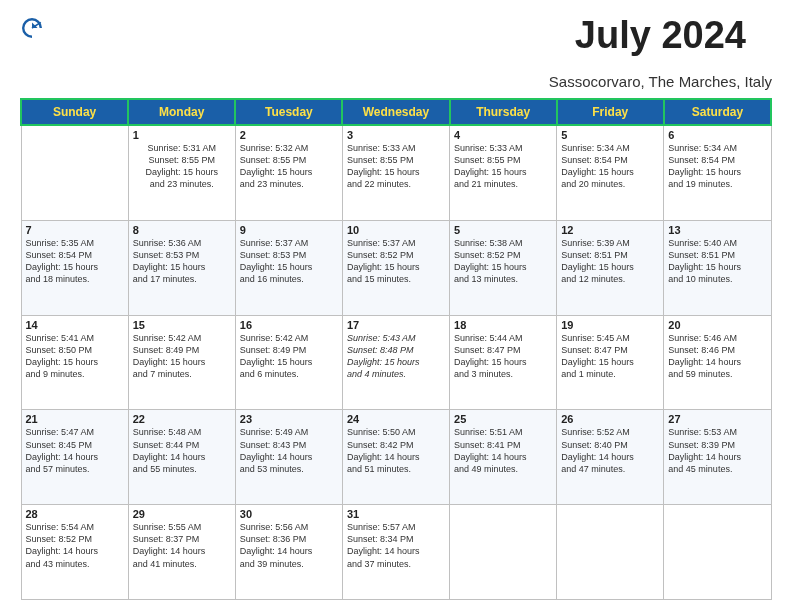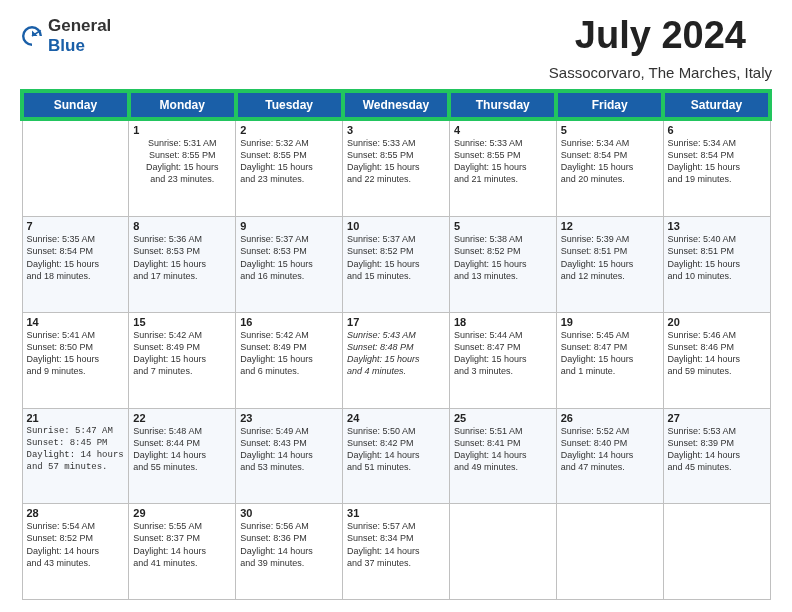--- a/index.html
+++ b/index.html
@@ -38,35 +38,35 @@
     .month-title {
       font-size: 38px;
       font-weight: bold;
       color: #222;
       line-height: 1;
       text-align: center;
     }
     .subtitle {
       font-size: 15px;
       color: #333;
-      margin-top: 10px;
+      margin-top: 19px;
     }
     .calendar {
       width: 100%;
       border-collapse: collapse;
       flex: 1;
     }
     .calendar th {
       background: #1a5fa8;
-      color: #ffffff;
+      color: #fde047;
       font-size: 12px;
       font-weight: bold;
       text-align: center;
       padding: 5px 3px;
-      border: 4px solid #22c55e;
+      border: 2px solid #22c55e;
     }
     .calendar td {
       border: 1px solid #c0c0c0;
       vertical-align: top;
       padding: 3px 4px;
       font-size: 9.5px;
       color: #333;
       width: calc(100% / 7);
       background: #fff;
       min-height: 70px;
@@ -95,26 +95,20 @@
 
 <div class="page">
   <div class="header">
     <div class="logo">
       <svg class="logo-icon" viewBox="0 0 30 30">
         <path d="M15 4 C9 4 4 9 4 15 C4 21 9 26 15 26" fill="none" stroke="#1a5fa8" stroke-width="3"></path>
         <path d="M15 4 C21 4 26 9 26 15" fill="none" stroke="#1a5fa8" stroke-width="3"></path>
         <path d="M15 8 L22 15 L15 15" fill="#1a5fa8"></path>
         <path d="M15 15 L26 8" fill="none" stroke="#1a5fa8" stroke-width="2"></path>
       </svg>
-      <div>
-        <div style="display:flex; flex-direction:column; line-height:1.15; font-size:17px; font-weight:bold;">
-          <span style="color:#333;">General</span>
-          <span style="color:#1a5fa8;">Blue</span>
-        </div>
-      </div>
     </div>
     <div class="title-block">
       <div class="month-title">July 2024</div>
       <div class="subtitle">Sassocorvaro, The Marches, Italy</div>
     </div>
   </div>
 
   <table class="calendar">
     <thead>
       <tr>
@@ -271,21 +265,21 @@
             <span class="day-num">20</span>
             <div class="cell-content" style="white-space: pre-line;">Sunrise: 5:46 AM
 Sunset: 8:46 PM
 Daylight: 14 hours
 and 59 minutes.</div>
           </td>
         </tr>
         <tr>
           <td>
             <span class="day-num">21</span>
-            <div class="cell-content" style="white-space: pre-line; font-family: Liberation Mono, monospace;">Sunrise: 5:47 AM
+            <div class="cell-content" style="white-space: pre-line;">Sunrise: 5:47 AM
 Sunset: 8:45 PM
 Daylight: 14 hours
 and 57 minutes.</div>
           </td>
           <td>
             <span class="day-num">22</span>
             <div class="cell-content" style="white-space: pre-line;">Sunrise: 5:48 AM
 Sunset: 8:44 PM
 Daylight: 14 hours
 and 55 minutes.</div>

